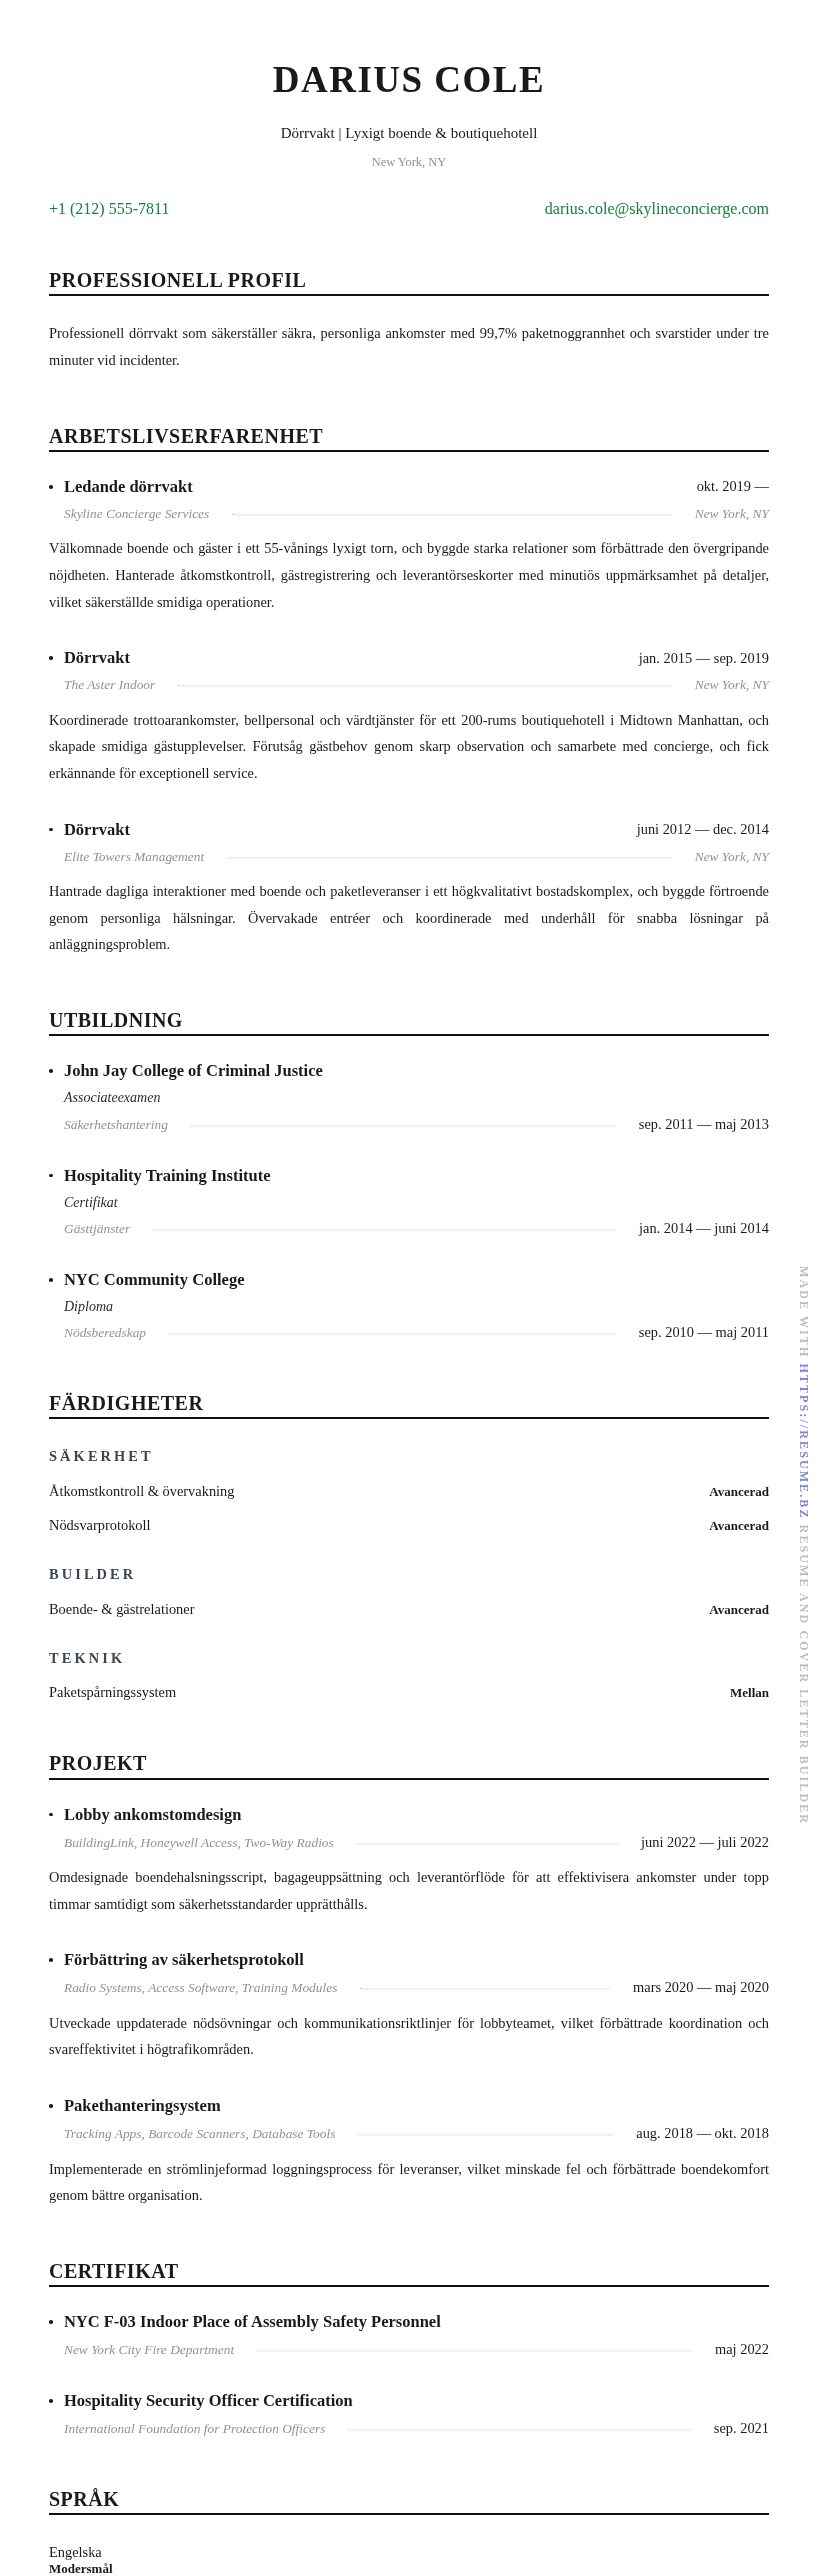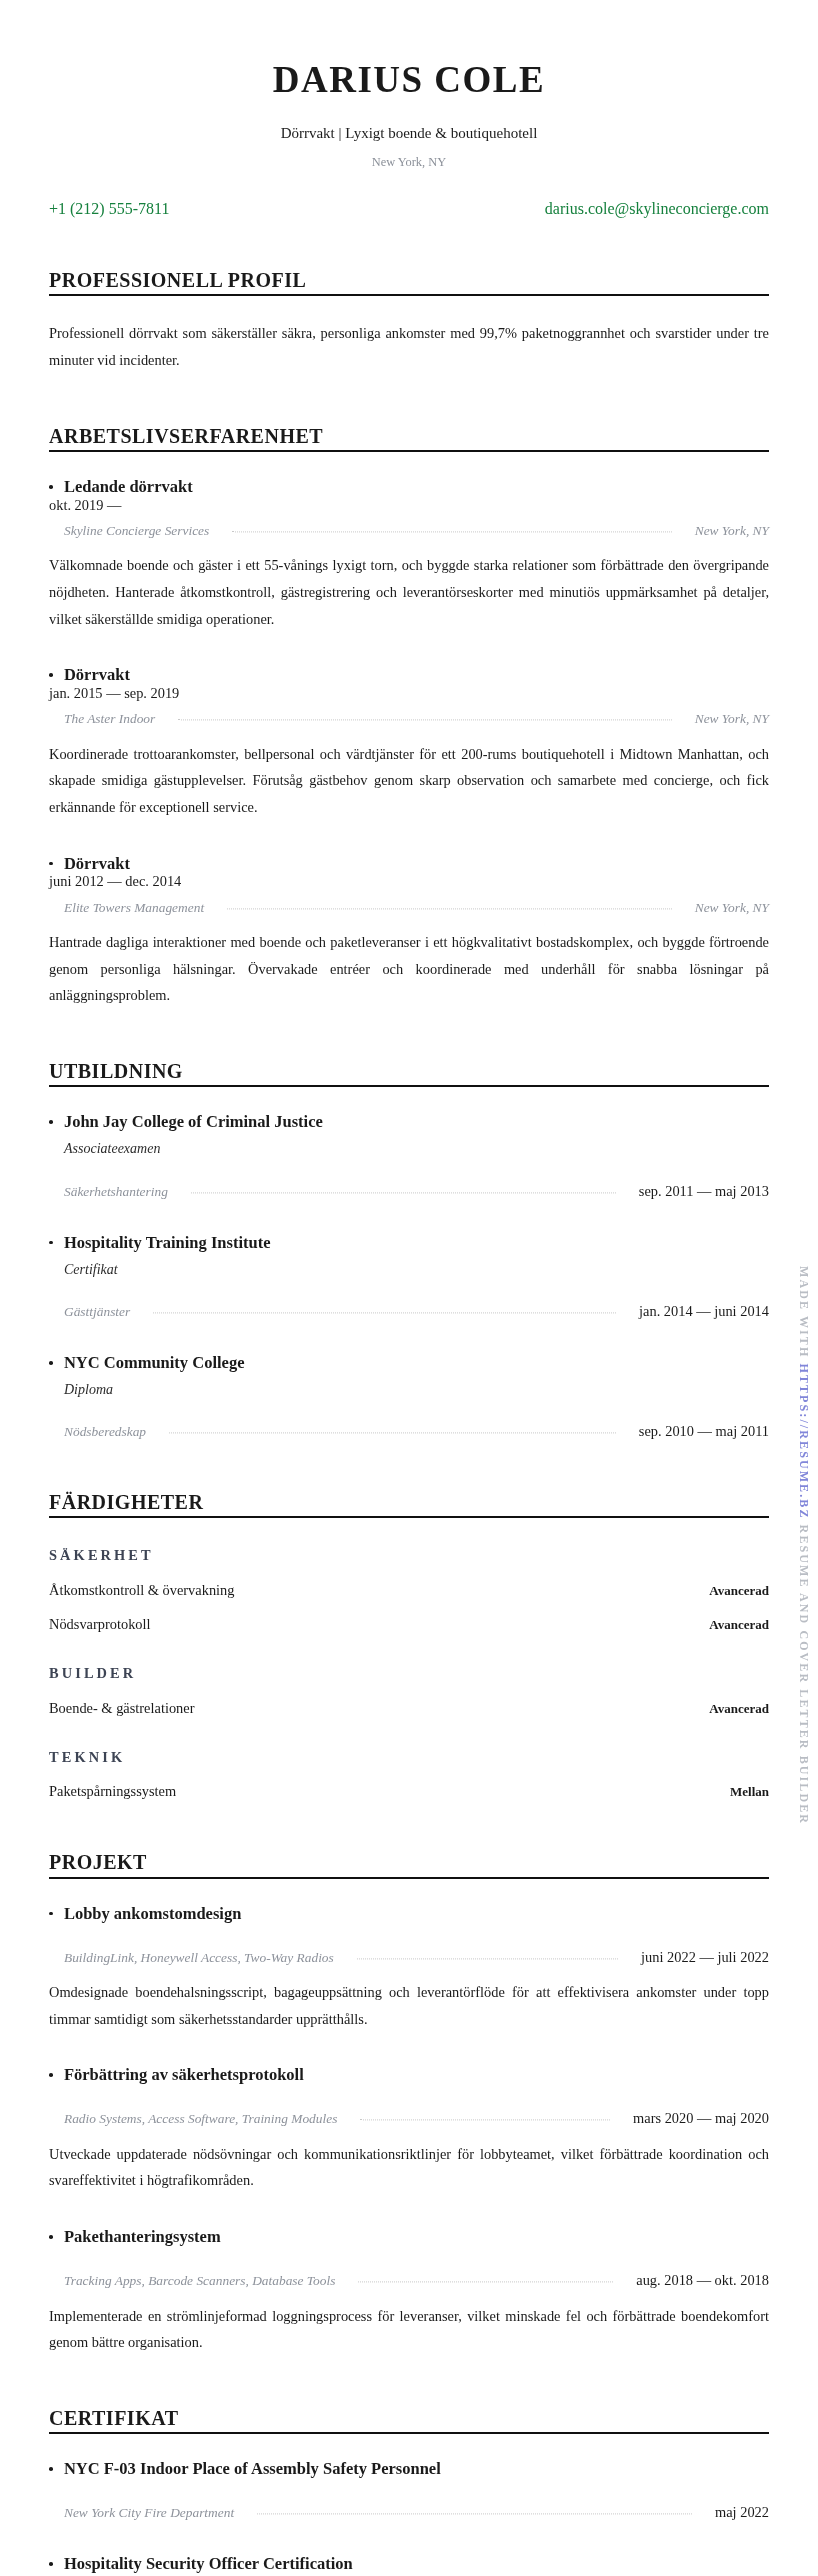--- a/index.html
+++ b/index.html
@@ -19,30 +19,30 @@
   .section{margin-top:52px;}
   .section-title{font-size:20px;font-weight:700;letter-spacing:0.5px;line-height:1.05;margin:0 0 3.1px 0;}
   .rule{border-top:2.1px solid #101010;}
   .section-content{margin-top:24px;}
 
   .para{font-size:14.4px;line-height:1.85;text-align:justify;margin:0;}
 
   
   .entry{margin-top:25px;}
   .entry + .entry{margin-top:33px;}
-  .entry-header{display:flex;justify-content:space-between;align-items:flex-start;flex-direction:column;}
+  .entry-header{display:flex;justify-content:space-between;align-items:center;}
   .entry-title{font-size:16.5px;font-weight:700;display:flex;align-items:center;line-height:1.2;}
   .bullet{width:3.6px;height:3.6px;border-radius:50%;background:#1a1a1a;margin-right:11.3px;flex:none;}
   .entry-dates{font-size:14.4px;white-space:nowrap;}
   .entry-meta{margin-left:15px;}
   .degree{font-size:14px;font-style:italic;color:#2b2b2b;margin-top:9.3px;}
   .meta-row{display:flex;align-items:baseline;margin-top:9.3px;font-size:13.4px;}
   .meta-left{font-style:italic;color:#8d929b;white-space:nowrap;}
   .meta-right{font-style:italic;color:#8d929b;white-space:nowrap;}
-  .meta-date{color:#1a1a1a;font-style:normal;font-size:14.4px;white-space:nowrap;margin-top:16px;}
+  .meta-date{color:#1a1a1a;font-style:normal;font-size:14.4px;white-space:nowrap;}
   .leader{flex:1 1 auto;margin:0 23px;border-bottom:1px dotted #c8c8c8;transform:translateY(-2.6px);min-width:31px;}
   .entry-desc{margin-top:13.4px;}
 
   
   .category{font-size:14.4px;font-weight:700;color:#3d4454;letter-spacing:3.1px;margin-top:32px;}
   .category:first-child{margin-top:0;}
   .kv-row{display:flex;justify-content:space-between;align-items:baseline;margin-top:17.5px;}
   .kv-label{font-size:14.4px;}
   .kv-value{font-size:13px;font-weight:700;}
   .lang-row{display:flex;justify-content:space-between;align-items:baseline;margin-top:24px;flex-direction:column;}

